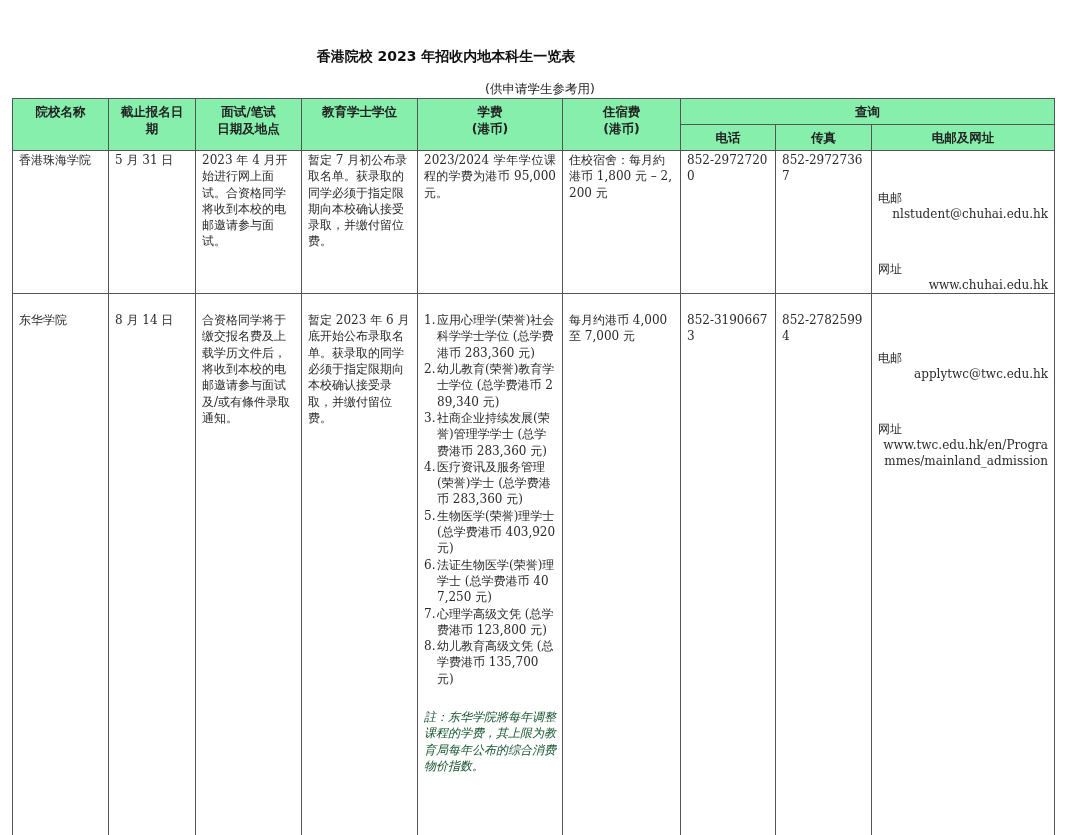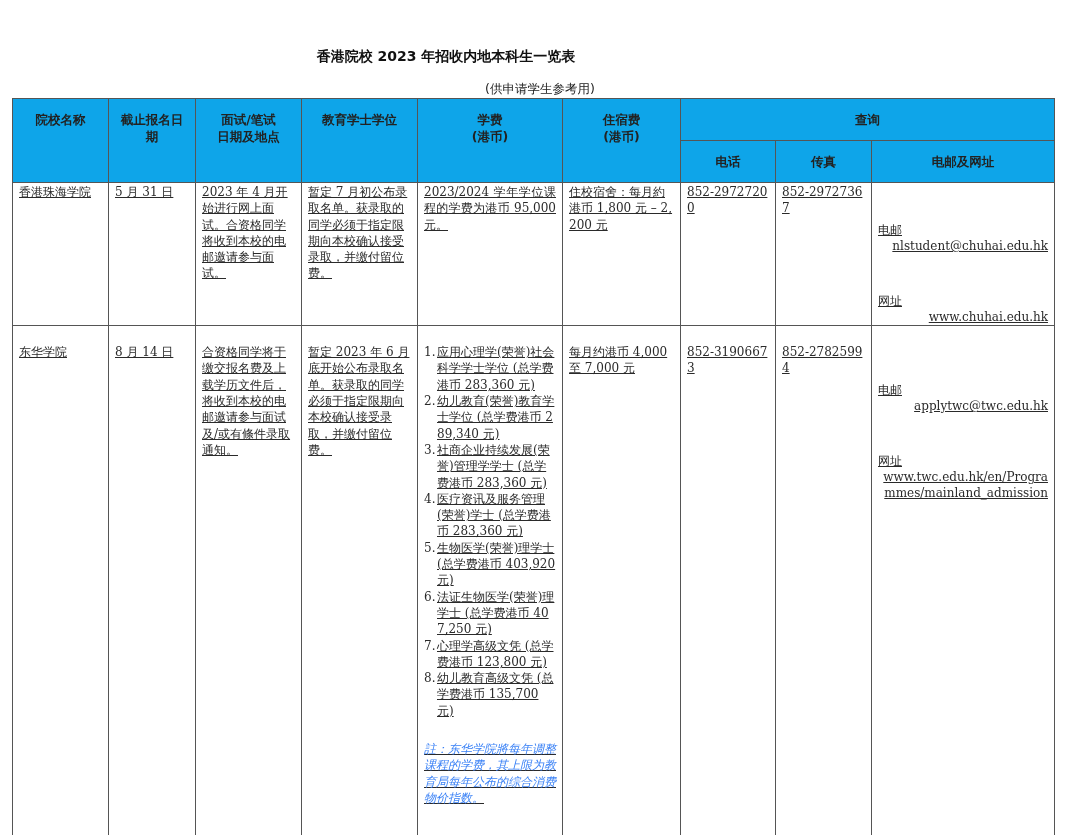--- a/index.html
+++ b/index.html
@@ -50,55 +50,55 @@
   table.admissions th,
   table.admissions td {
     border: 1.2px solid #555;
     vertical-align: top;
     padding: 0 6px;
     font-size: 12px;
     line-height: 16.3px;
     word-break: break-all;
   }
   table.admissions th {
-    background: #0ea5e9;
+    background: #86efac;
     font-family: "DejaVu Sans", "Liberation Sans", sans-serif;
     font-weight: bold;
     font-size: 12.5px;
     line-height: 17px;
     text-align: center;
     color: #222;
-    padding: 12px 2px;
+    padding: 4px 2px;
   }
   tr.hdr1 th { height: 17px; }
   tr.hdr2 th { height: 17px; }
   tr.row-chuhai td { height: 110px; padding-top: 1px; }
   tr.row-twc td { height: 540px; padding-top: 18px; }
-  .cell-text { color: #2a2a2a; text-decoration: underline; }
+  .cell-text { color: #2a2a2a; }
   .contact-block { margin-bottom: 9px; }
   .contact-label { display: block; margin-top: 38px; }
   .contact-value { display: block; word-break: break-all; text-align: right; }
   ol.fee-list {
     margin: 0;
     padding: 0 0 0 13px;
     list-style: none;
   }
   ol.fee-list li {
     position: relative;
     padding-left: 0;
   }
   ol.fee-list li .num {
     position: absolute;
     left: -13px;
     top: 0;
   }
   .fee-note {
     margin-top: 22px;
     font-style: italic;
-    color: #3b82f6;
+    color: #14532d;
   }
 </style>
 </head>
 <body>
 
 <div class="doc-title">香港院校 2023 年招收内地本科生一览表</div>
 <div class="doc-subtitle">(供申请学生参考用)</div>
 
 <table class="admissions">
   <colgroup>

